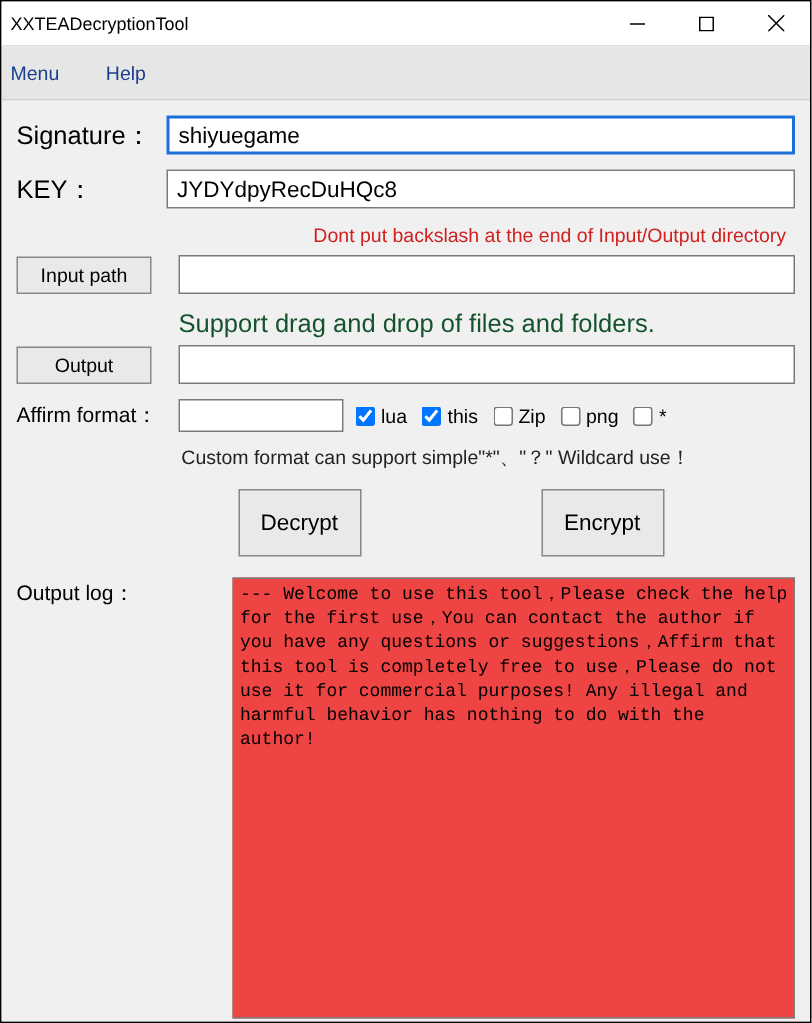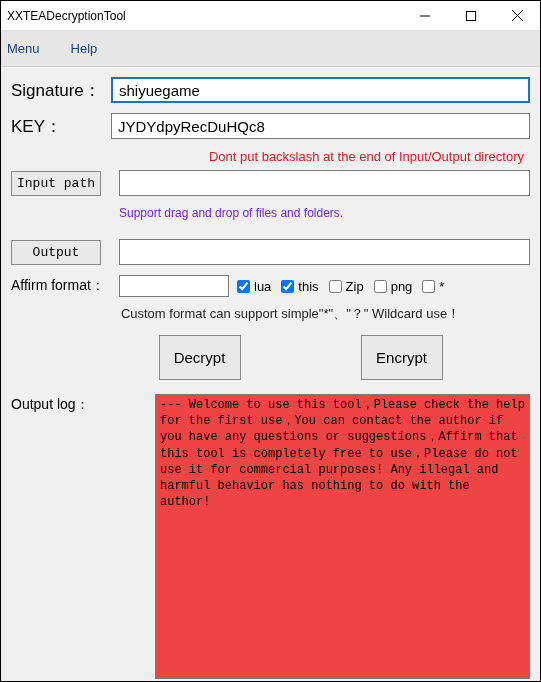--- a/index.html
+++ b/index.html
@@ -92,29 +92,29 @@
     text-align: right;
     padding-right: 6px;
     margin-bottom: 6px;
   }
   .btn-side {
     width: 90px;
     height: 25px;
     background: #e9e9e9;
     border: 1px solid #888;
     font-size: 13px;
-    font-family: Liberation Mono, monospace;
+    font-family: Liberation Sans, sans-serif;
     cursor: default;
     margin-right: 18px;
   }
   .hint {
     margin-left: 108px;
-    font-size: 12px;
-    color: #6d28d9;
-    margin-bottom: 19px;
+    font-size: 17px;
+    color: #14532d;
+    margin-bottom: 4px;
   }
   .row-format {
     display:flex;
     align-items:center;
     margin-bottom:8px;
   }
   .label-format {
     width:108px;
     font-size:14px;
   }

